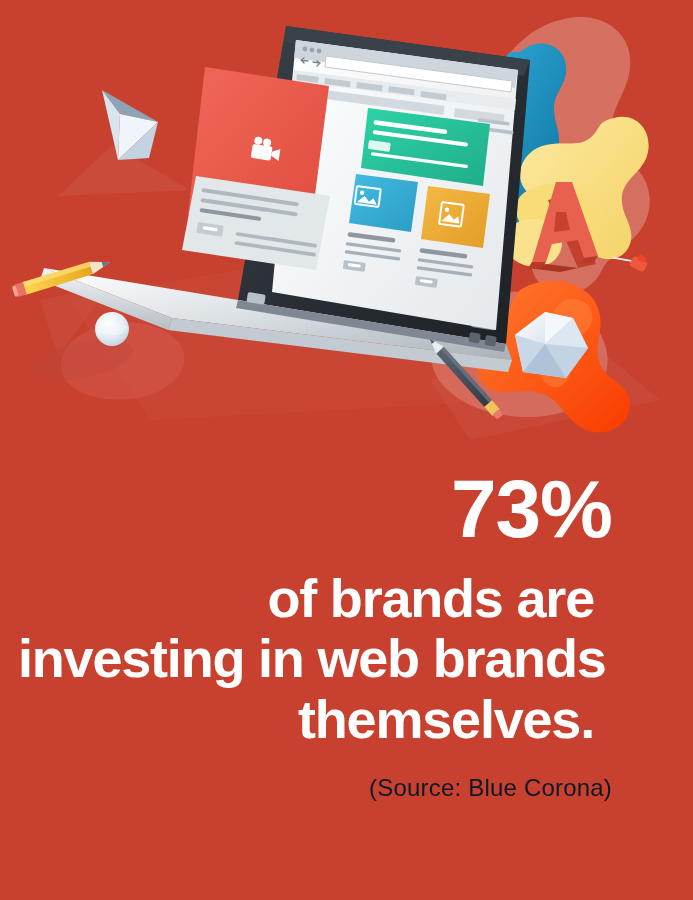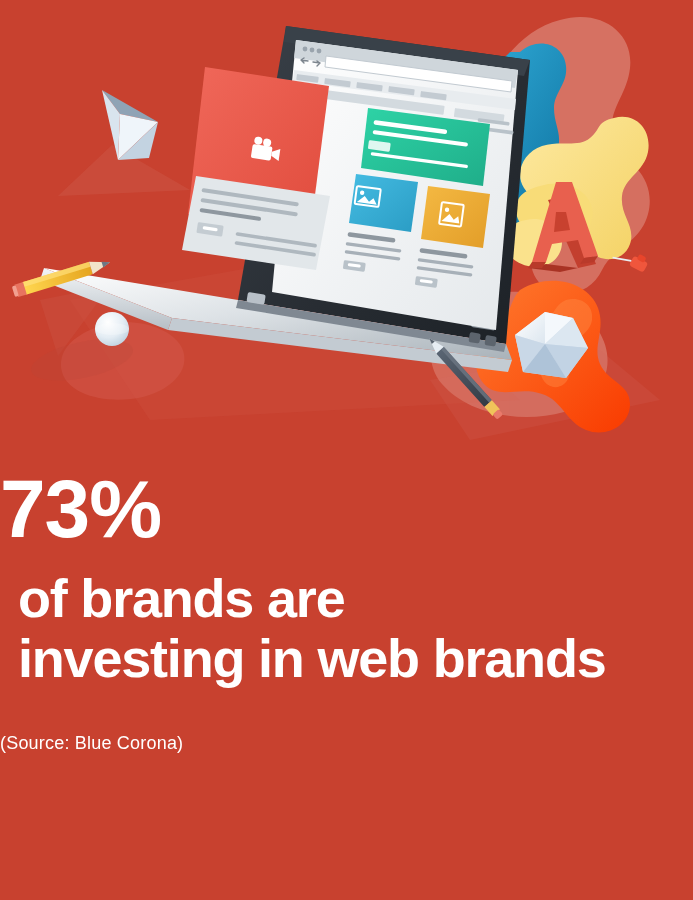--- a/index.html
+++ b/index.html
@@ -13,36 +13,36 @@
   }
   .poster { position:relative; width:693px; height:900px; background:#C8412F; overflow:hidden; }
 
   
   .illus { position:absolute; left:0; top:0; width:693px; height:470px; overflow:hidden; }
   .illus svg { display:block; width:693px; height:470px; }
 
   
   .statblock {
     position:absolute; left:0; top:468px; width:612px;
-    text-align:left; color:#ffffff;
+    text-align:right; color:#ffffff;
   }
   .pct {
     font-size:82px; font-weight:700; line-height:1.0;
     letter-spacing:-1px; color:#fff; display:block;
     margin-bottom:18px;
   }
   .headline {
     font-size:54px; font-weight:700; line-height:1.12;
     letter-spacing:-1.2px; color:#fff;
     padding:0 18px;
   }
   .headline .ln { display:block; white-space:nowrap; }
   .source {
-    margin-top:44px; font-size:18px; font-weight:400;
-    color:#ffffff; letter-spacing:0.2px;
+    margin-top:25px; font-size:24px; font-weight:400;
+    color:#0f172a; letter-spacing:0.2px;
   }
 </style>
 </head>
 <body>
 
 <div class="poster" style="background: rgb(200, 65, 47);">
 
   <div class="illus">
     <svg viewBox="0 0 693 470" xmlns="http://www.w3.org/2000/svg">
       <defs>
@@ -328,17 +328,18 @@
       </g>
 
     </svg>
   </div>
 
   <div class="statblock">
     <span class="pct">73%</span>
     <div class="headline">
       <span class="ln">of brands are</span>
       <span class="ln">investing in web brands</span>
+      <span class="ln">themselves.</span>
     </div>
     <div class="source">(Source: Blue Corona)</div>
   </div>
 
 </div>
 
 </body></html>

